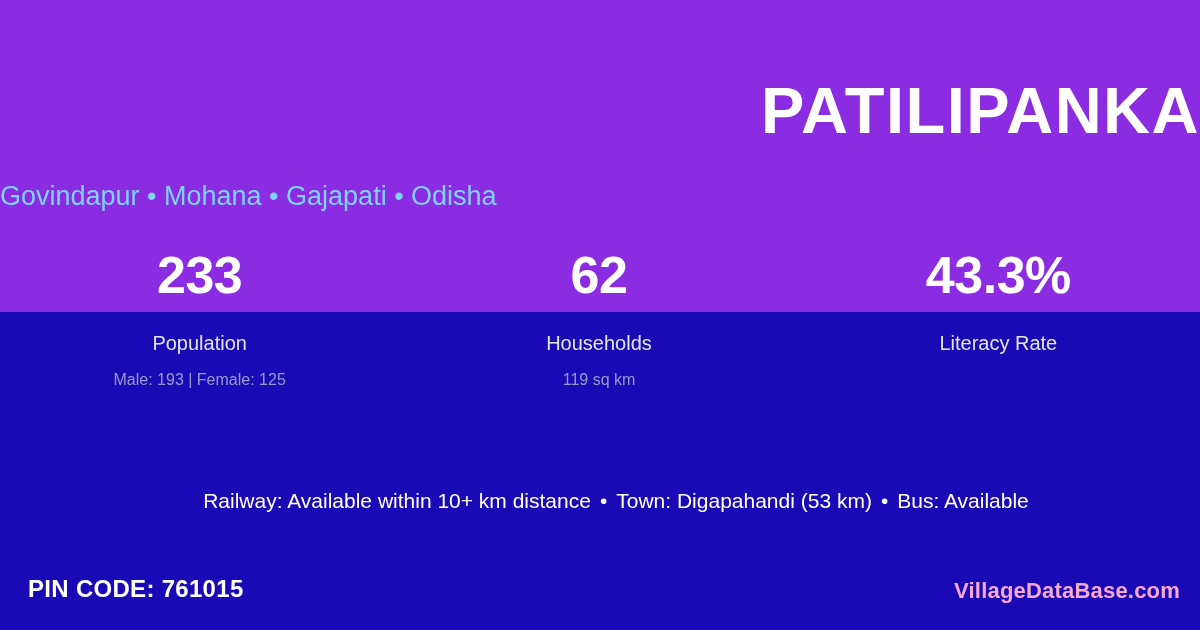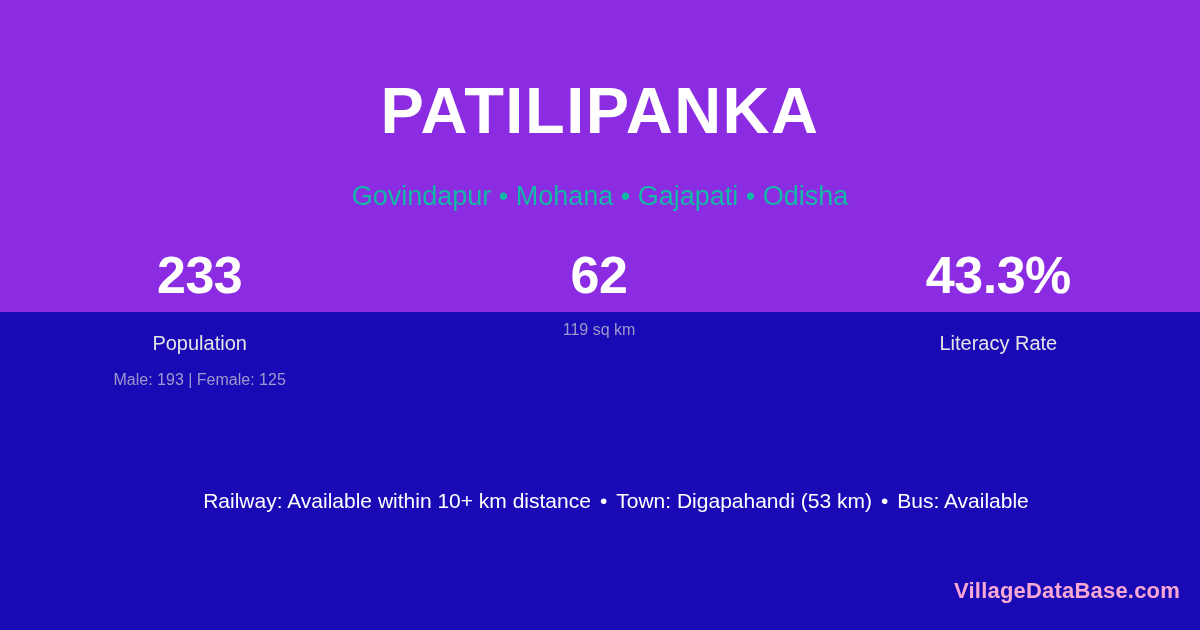--- a/index.html
+++ b/index.html
@@ -31,39 +31,39 @@
     height: 312px;
     background: #8B2BE2;
   }
 
   
   #village-title {
     position: absolute;
     left: 0;
     top: 78px;
     width: 1200px;
-    text-align: center;
+    text-align: right;
     font-size: 65px;
     font-weight: 700;
     letter-spacing: 1.5px;
     color: #FFFFFF;
     line-height: 1;
     white-space: nowrap;
   }
 
   
   #location-breadcrumb {
     position: absolute;
     left: 0;
     top: 182px;
     width: 1200px;
-    text-align: center;
+    text-align: left;
     font-size: 27px;
     font-weight: 400;
-    color: #14b8a6;
+    color: #7dd3fc;
     line-height: 1.1;
     white-space: nowrap;
   }
 
   
   #stats-row {
     position: absolute;
     left: 0;
     top: 246px;
     width: 1198px;
@@ -165,29 +165,31 @@
   <div id="stats-row">
 
     <div class="stat-block">
       <div class="stat-value">233</div>
       <div class="stat-label">Population</div>
       <div class="stat-sublabel">Male: 193 | Female: 125</div>
     </div>
 
     <div class="stat-block">
       <div class="stat-value">62</div>
+      <div class="stat-label">Households</div>
       <div class="stat-sublabel">119 sq km</div>
     </div>
 
     <div class="stat-block">
       <div class="stat-value">43.3%</div>
       <div class="stat-label">Literacy Rate</div>
     </div>
 
   </div>
 
   <div id="amenities-row"><span>Railway: Available within 10+ km distance</span><span class="amenity-sep">•</span><span>Town: Digapahandi (53 km)</span><span class="amenity-sep">•</span><span>Bus: Available</span></div>
 
   <div id="footer-row">
+    <div id="pin-code">PIN CODE: 761015</div>
     <div id="site-brand">VillageDataBase.com</div>
   </div>
 
 </div>
 
 </body></html>

